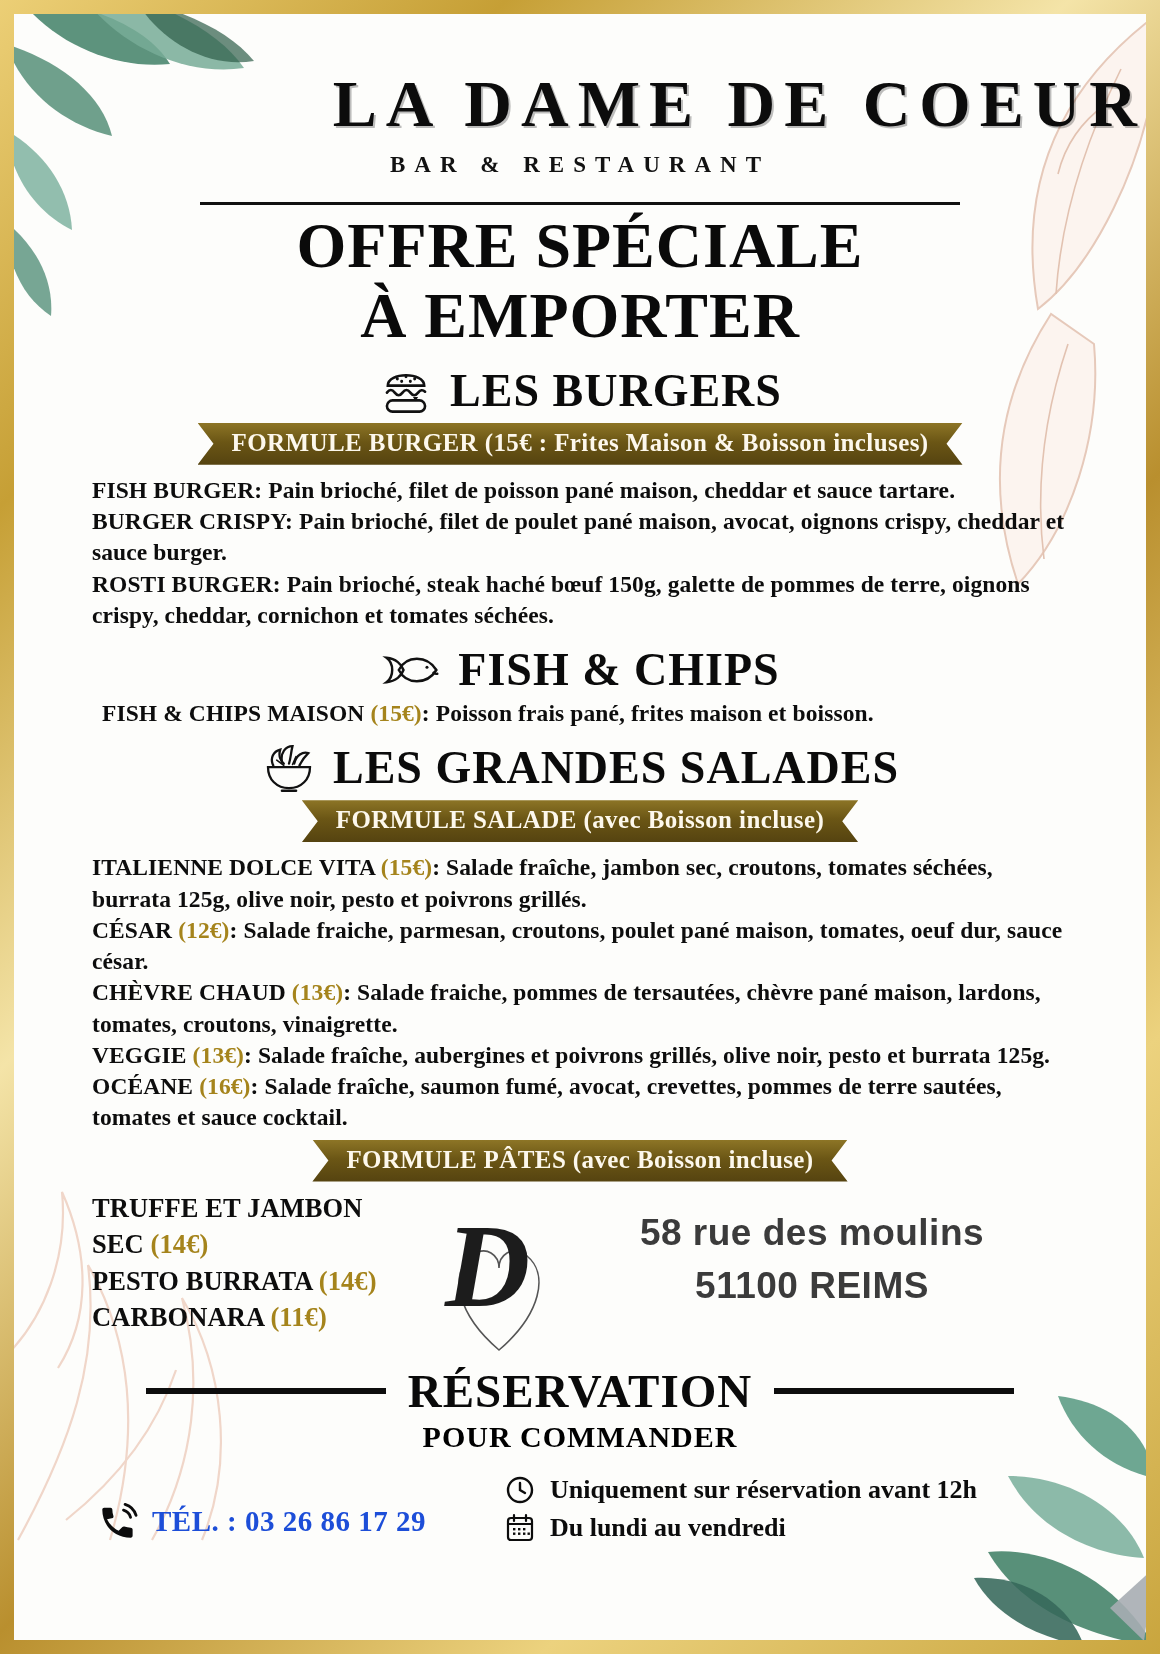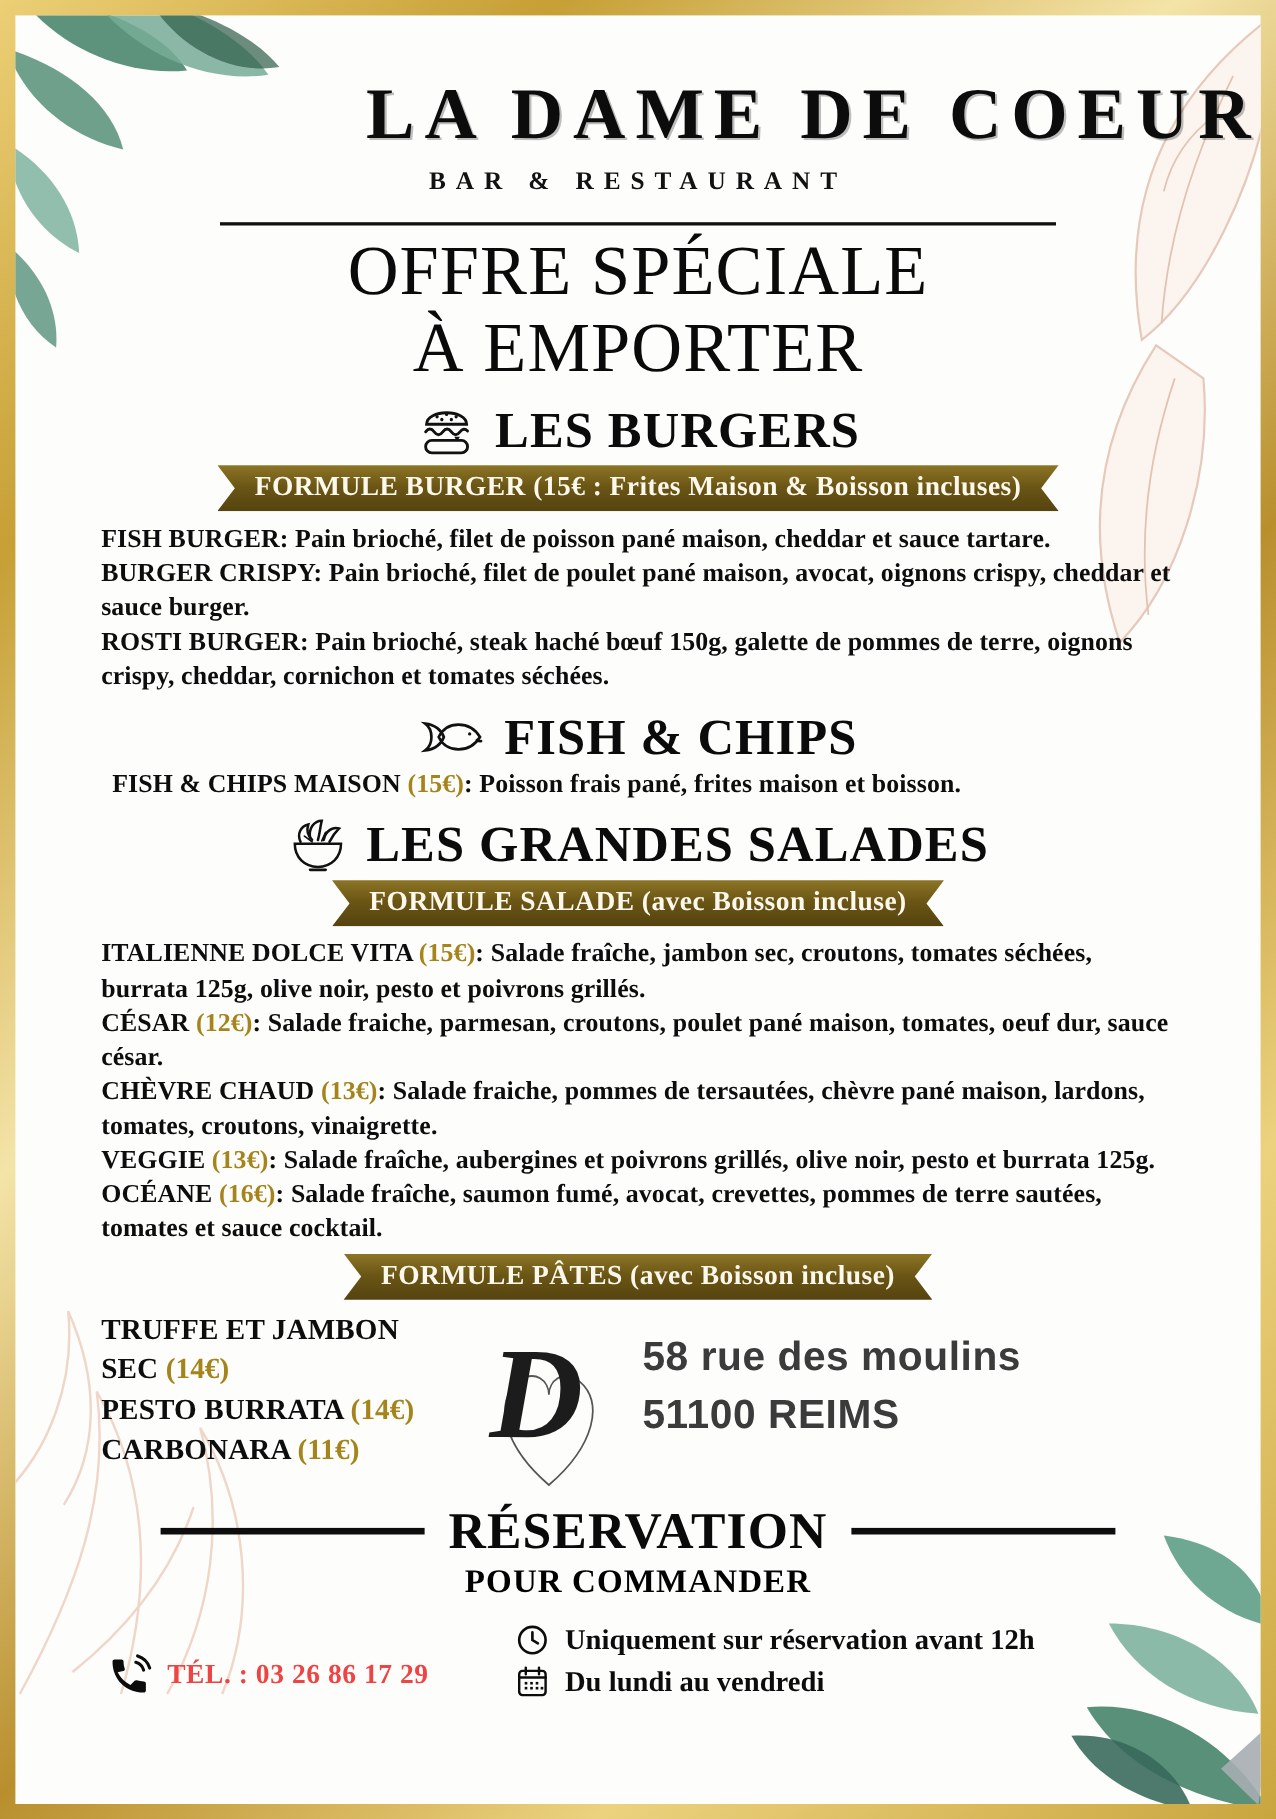--- a/index.html
+++ b/index.html
@@ -28,21 +28,21 @@
     text-shadow:2px 2px 0 rgba(0,0,0,.25);
     font-family:"Liberation Serif",serif;
   }
   .subtitle{
     margin-top:10px;text-align:center;font-size:23px;letter-spacing:9px;
     color:#121212;font-weight:bold;
   }
   .divider{width:760px;height:3px;background:#111;margin:24px auto 6px;}
   .offer{
     margin-top:2px;text-align:center;font-size:64px;line-height:1.1;
-    font-weight:normal;color:#0a0a0a;letter-spacing:1px;
+    font-weight:bold;color:#0a0a0a;letter-spacing:1px;
   }
 
   
   .sec-head{
     display:flex;justify-content:center;align-items:center;gap:16px;
     margin-top:12px;
   }
   .sec-head .txt{font-size:46px;font-weight:bold;color:#0b0b0b;letter-spacing:1px;}
   .sec-icon{flex:none;}
 
@@ -64,35 +64,35 @@
   }
   .item-name{font-weight:bold;}
   .price{color:#a5841c;font-weight:bold;}
   .fish-items{text-align:left;padding-left:88px;}
 
   
   .bottom-grid{display:flex;align-items:flex-start;margin-top:6px;}
   .pasta-col{flex:none;width:400px;padding-left:78px;box-sizing:border-box;}
   .pasta-col .item{font-size:26.5px;line-height:1.38;}
   .logo-col{flex:none;width:170px;margin-top:8px;text-align:center;}
-  .addr-col{flex:1;margin-top:16px;padding-right:106px;}
+  .addr-col{flex:1;text-align:center;margin-top:16px;padding-right:106px;}
   .addr-line{
     font-family:"Liberation Sans",sans-serif;font-weight:bold;font-size:37px;
     color:#3b3b3b;line-height:1.45;letter-spacing:.5px;
   }
 
   
   .resa-row{display:flex;justify-content:center;align-items:center;gap:22px;margin-top:2px;}
   .resa-line{width:240px;height:6px;background:#0d0d0d;flex:none;}
   .resa-txt{font-size:47px;font-weight:bold;color:#0a0a0a;letter-spacing:1px;}
   .resa-sub{text-align:center;font-size:30px;font-weight:bold;letter-spacing:1px;margin-top:2px;}
 
   .contact-row{display:flex;align-items:flex-end;margin-top:14px;}
   .tel-wrap{flex:none;display:flex;align-items:center;gap:12px;padding-left:82px;}
-  .tel-txt{font-size:25px;font-weight:bold;letter-spacing:.5px;color:#ef4444;}
+  .tel-txt{font-size:29px;font-weight:bold;letter-spacing:.5px;color:#1d4ed8;}
   .notes-wrap{margin-left:78px;}
   .note-row{display:flex;align-items:center;gap:14px;margin-top:6px;}
   .note-txt{font-size:26px;font-weight:bold;color:#0c0c0c;}
 </style>
 </head>
 <body>
 
 <div class="page">
   <div class="sheet">
 

